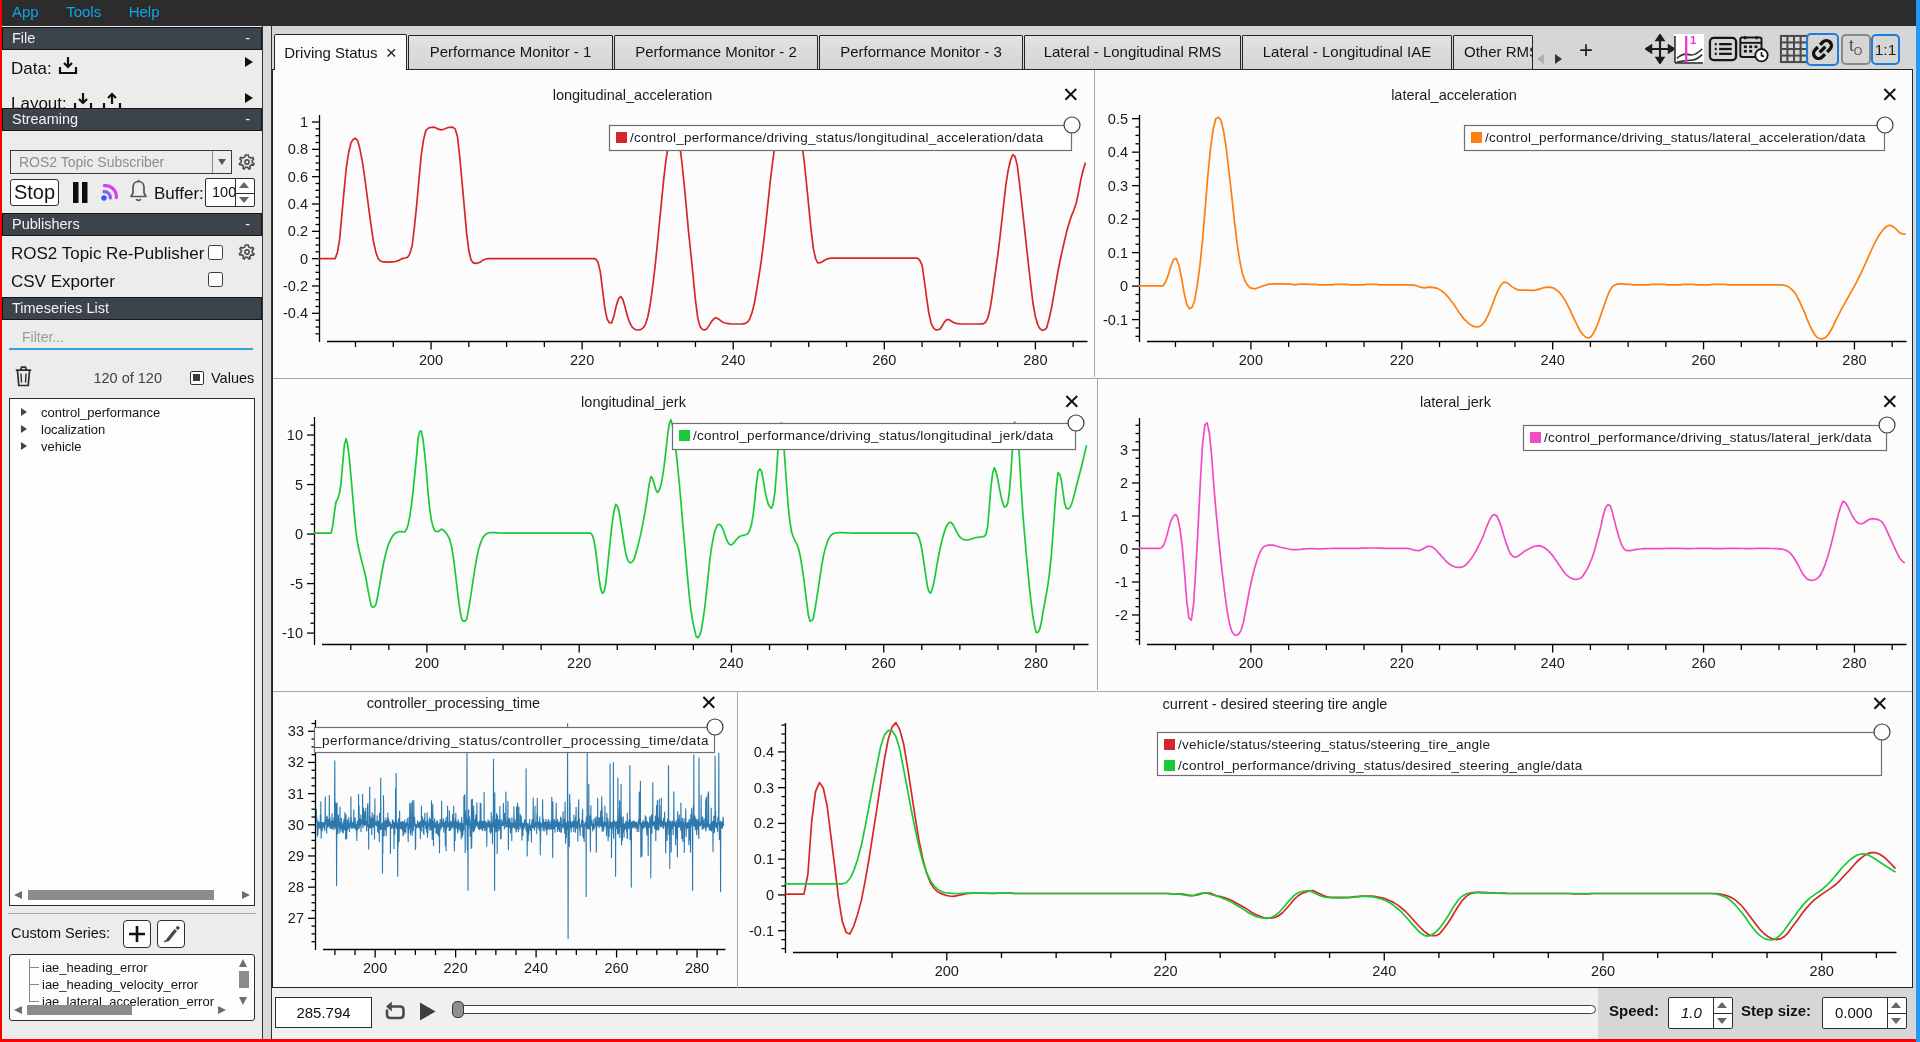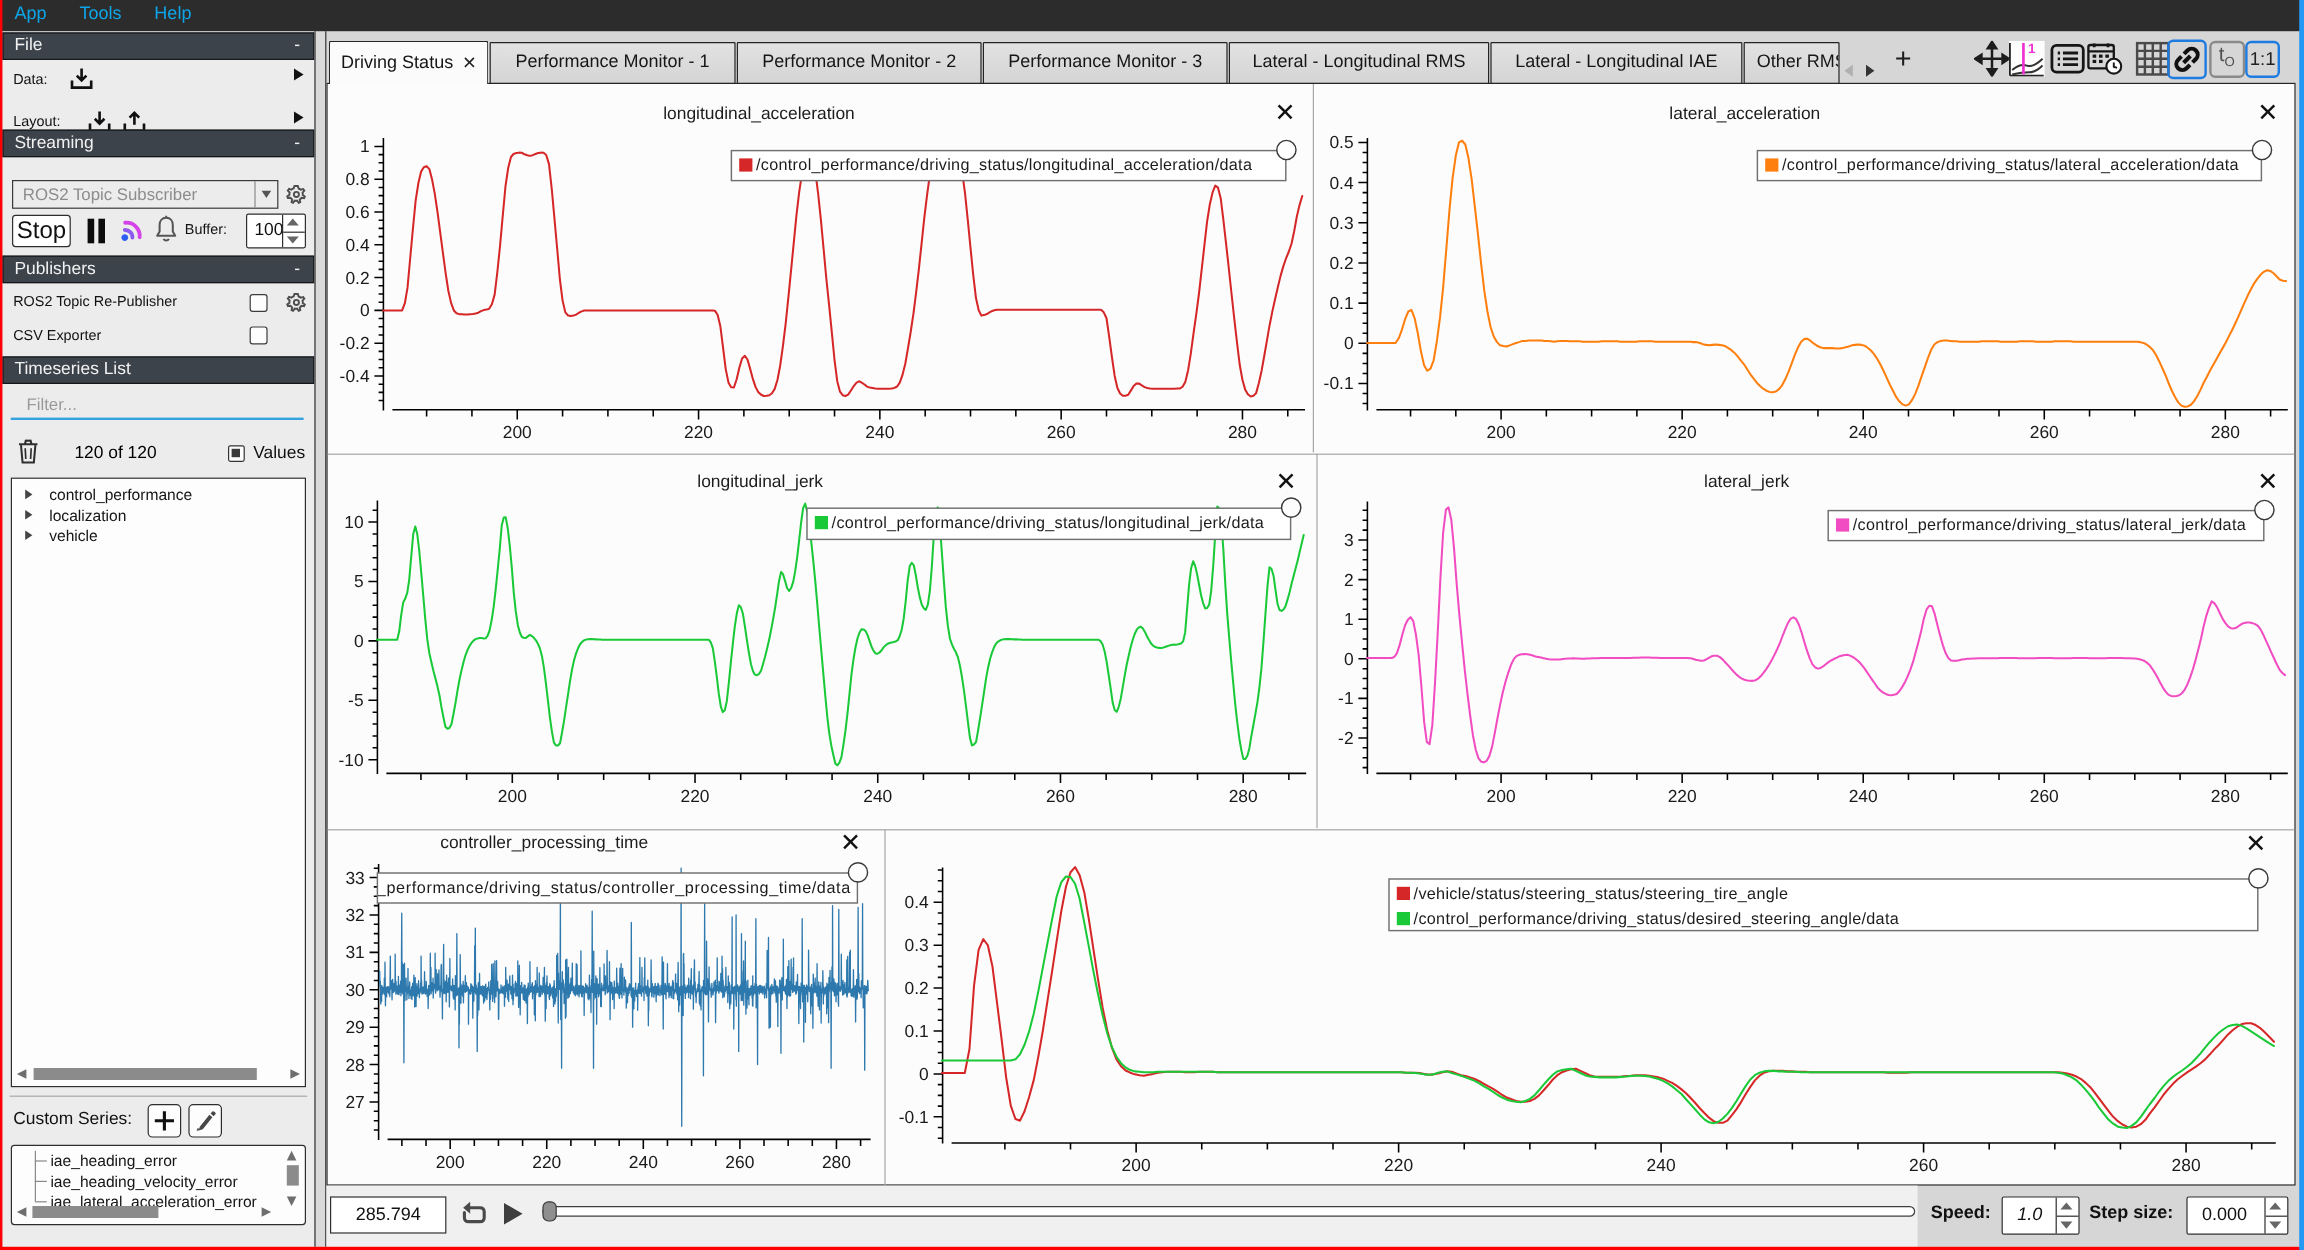--- a/index.html
+++ b/index.html
@@ -15,21 +15,21 @@
 
 
 #menubar { left:0; top:0; width:1920px; height:26px; background:#2c2c2c; z-index:10; }
 #menubar .mi { display:inline-block; color:#0ea5e9; font-size:15px; padding:3px 11px 0 11px; margin-left:1px; }
 
 
 #sidebar { left:2px; top:26px; width:260px; height:1013px; background:#ececec; }
 .sechdr { position:absolute; left:0; width:260px; height:23px; background:#3c434b;
           border:1px solid #14171a; color:#f2f2f2; font-size:14.5px; line-height:21px; padding-left:9px; }
 .sechdr .dash { position:absolute; right:11px; top:0; }
-.srow-label { position:absolute; font-size:12px; color:#111; }
+.srow-label { position:absolute; font-size:17px; color:#111; }
 .arrow-r { position:absolute; width:0; height:0; border-left:8px solid #111;
            border-top:5px solid transparent; border-bottom:5px solid transparent; }
 #combo { position:absolute; left:8px; top:124px; width:222px; height:24px; background:#ececec;
          border:1px solid #3a3a3a; }
 #combo .val { font-size:14px; color:#8d8d8d; line-height:22px; padding-left:8px; }
 #combo .dd { position:absolute; right:0; top:0; width:19px; height:22px; border-left:1px solid #8a8a8a; }
 #combo .dd:after { content:""; position:absolute; left:5px; top:8px; width:0; height:0;
    border-left:4.5px solid transparent; border-right:4.5px solid transparent; border-top:6px solid #555; }
 #stop-btn { position:absolute; left:8px; top:153px; width:49px; height:27px; background:#fff;
             border:1px solid #2e2e2e; border-radius:3px; font-size:20px; color:#111;
@@ -41,21 +41,21 @@
 .spin .btns .dn { bottom:0; border-top:1.5px solid #2f2f2f; }
 .tri-up { width:0;height:0;border-left:5px solid transparent;border-right:5px solid transparent;
           border-bottom:6px solid #666; position:absolute; left:3px; top:3px; }
 .tri-dn { width:0;height:0;border-left:5px solid transparent;border-right:5px solid transparent;
           border-top:6px solid #666; position:absolute; left:3px; top:3px; }
 .checkbox { position:absolute; width:15px; height:15px; background:#fdfdfd; border:1.5px solid #3c3c3c; border-radius:2.5px; }
 #filter-input { position:absolute; left:7px; top:299px; width:244px; height:25px; background:transparent;
     border:none; border-bottom:2px solid #35a3e0; font-size:14px; color:#333; padding-left:13px;
     font-family:"Liberation Sans",sans-serif; }
 #filter-input::placeholder { color:#9a9a9a; }
-#count-label { position:absolute; left:60px; top:344px; width:100px; text-align:left; font-size:14.5px; color:#000000; }
+#count-label { position:absolute; left:60px; top:344px; width:100px; text-align:right; font-size:14.5px; color:#404040; }
 #values-label { position:absolute; left:209px; top:344px; font-size:14.5px; color:#111; }
 #values-icon { position:absolute; left:188px; top:345px; width:14px; height:14px; border:1.8px solid #333; border-radius:2px; background:#fdfdfd; }
 #values-icon:after { content:""; position:absolute; left:2px; top:2px; width:6.5px; height:6.5px; background:#3a3a3a; }
 #tree-box { position:absolute; left:7px; top:372px; width:246px; height:508px; background:#fdfdfd;
             border:1px solid #2e2e2e; border-radius:0; }
 .tree-item { position:relative; height:17px; font-size:13px; color:#151515; line-height:17px; padding-left:31px; }
 .tree-item .tw { position:absolute; left:11px; top:4px; width:0; height:0;
    border-left:6px solid #444; border-top:4.5px solid transparent; border-bottom:4.5px solid transparent; }
 .hscroll { position:absolute; height:13px; }
 .hscroll .thumb { position:absolute; top:1px; height:10px; background:#8b8b8b; }
@@ -723,20 +723,21 @@
             <rect x="42" y="38" width="398" height="23"></rect>
           </clipPath>
           <g>
             <rect x="41.5" y="37.5" width="400" height="25" fill="#ffffff" fill-opacity="1" stroke="#6f6f6f" stroke-width="1.2"></rect>
             <text x="436" y="54.5" text-anchor="end" font-size="13.5px" letter-spacing="0.5px" fill="#1c1c1c" clip-path="url(#clip4)">/control_performance/driving_status/controller_processing_time/data</text>
           </g>
           <circle cx="442" cy="37" r="8" fill="#fdfdfd" stroke="#3a3a3a" stroke-width="1.2"></circle>
         </svg>
       </div>
       <div class="plot" style="left: 465px; top: 620px; width: 1174px; height: 297px;">
+        <div class="ptitle" style="top: 6px; width: 1074px;">current - desired steering tire angle</div>
         <div class="pclose" style="left: 1133px; top: 6px;">✕</div>
         <svg width="1174" height="297">
           <path d="M 47.5 33 L 47.5 263" stroke="#000" stroke-width="1.3" fill="none"></path>
           <path d="M 55 262.5 L 1158.5 262.5" stroke="#000" stroke-width="1.3" fill="none"></path>
           <line x1="99.4033530571991" y1="262.5" x2="99.4033530571991" y2="268" stroke="#000" stroke-width="1.3"></line>
           <line x1="154.0877712031557" y1="262.5" x2="154.0877712031557" y2="268" stroke="#000" stroke-width="1.3"></line>
           <line x1="208.77218934911232" y1="262.5" x2="208.77218934911232" y2="270.5" stroke="#000" stroke-width="1.3"></line>
           <text x="208.77218934911232" y="286" text-anchor="middle" font-size="14.5px" fill="#1a1a1a">200</text>
           <line x1="263.45660749506897" y1="262.5" x2="263.45660749506897" y2="268" stroke="#000" stroke-width="1.3"></line>
           <line x1="318.1410256410256" y1="262.5" x2="318.1410256410256" y2="268" stroke="#000" stroke-width="1.3"></line>

